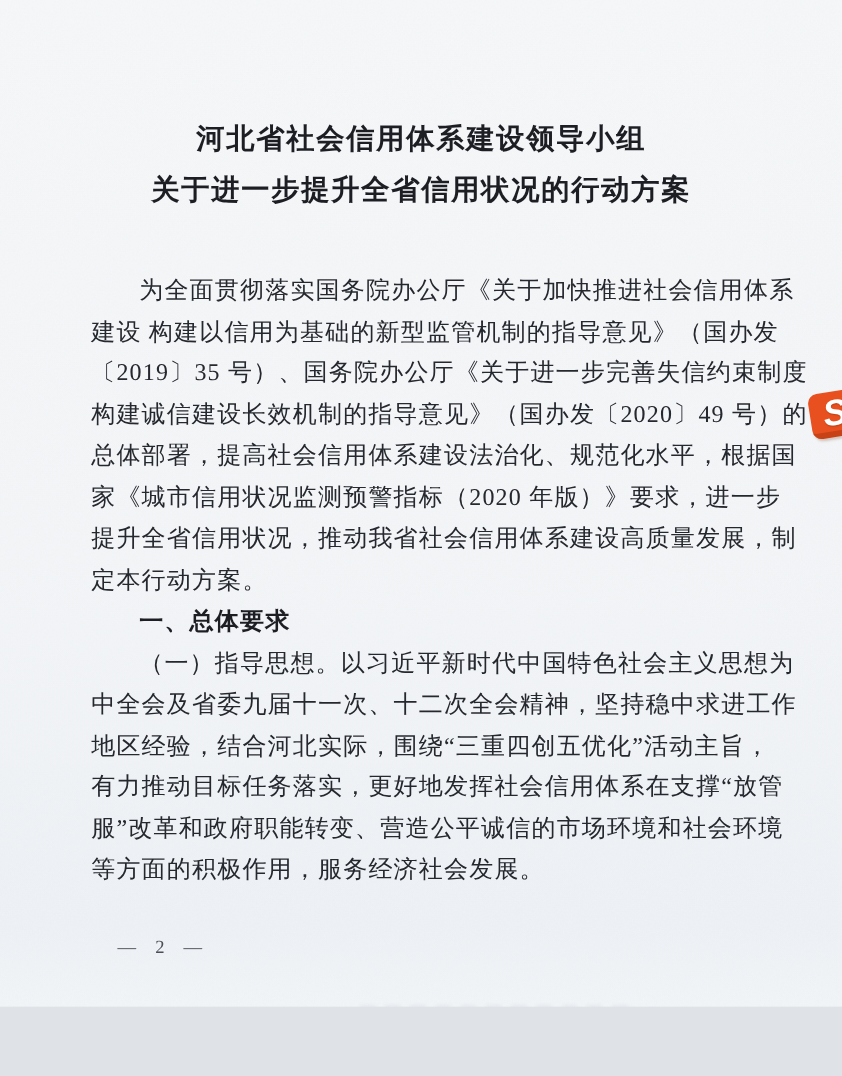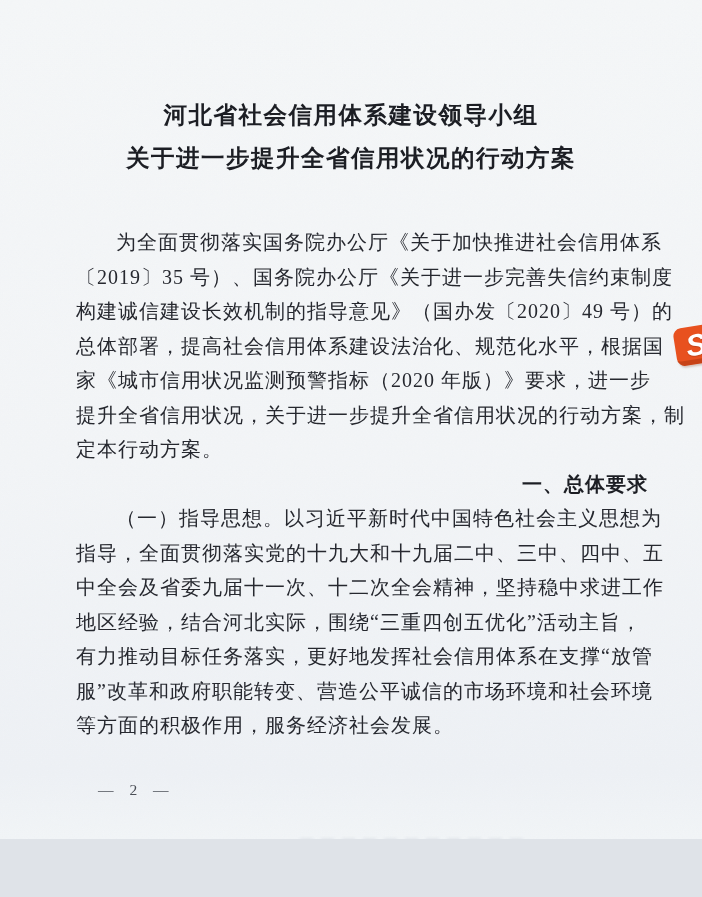--- a/index.html
+++ b/index.html
@@ -54,21 +54,20 @@
 
   .section-heading {
     font-family: "Liberation Sans", sans-serif;
     font-weight: 700;
     font-size: 20px;
     line-height: 34.5px;
     text-indent: 2em;
     letter-spacing: 1px;
     color: #1c1e24;
     white-space: nowrap;
-    text-align: right;
   }
 
   .page-number {
     position: absolute;
     left: 98px;
     top: 781px;
     font-family: "Liberation Serif", serif;
     font-size: 15.5px;
     letter-spacing: 2px;
     word-spacing: 8px;
@@ -126,31 +125,31 @@
   </svg>
 
   <h1 class="doc-title">
     <div>河北省社会信用体系建设领导小组</div>
     <div>关于进一步提升全省信用状况的行动方案</div>
   </h1>
 
   <div class="doc-body">
     <div class="para">
         <div class="line indent">为全面贯彻落实国务院办公厅《关于加快推进社会信用体系</div>
+        <div class="line">建设 构建以信用为基础的新型监管机制的指导意见》（国办发</div>
         <div class="line">〔2019〕35 号）、国务院办公厅《关于进一步完善失信约束制度</div>
         <div class="line">构建诚信建设长效机制的指导意见》（国办发〔2020〕49 号）的</div>
         <div class="line">总体部署，提高社会信用体系建设法治化、规范化水平，根据国</div>
         <div class="line">家《城市信用状况监测预警指标（2020 年版）》要求，进一步</div>
-        <div class="line">提升全省信用状况，关于进一步提升全省信用状况的行动方案，制</div>
+        <div class="line">提升全省信用状况，推动我省社会信用体系建设高质量发展，制</div>
         <div class="line">定本行动方案。</div>
       </div>
     <div class="section-heading">一、总体要求</div>
     <div class="para">
         <div class="line indent">（一）指导思想。以习近平新时代中国特色社会主义思想为</div>
-        <div class="line">指导，全面贯彻落实党的十九大和十九届二中、三中、四中、五</div>
         <div class="line">中全会及省委九届十一次、十二次全会精神，坚持稳中求进工作</div>
         <div class="line">地区经验，结合河北实际，围绕“三重四创五优化”活动主旨，</div>
         <div class="line">有力推动目标任务落实，更好地发挥社会信用体系在支撑“放管</div>
         <div class="line">服”改革和政府职能转变、营造公平诚信的市场环境和社会环境</div>
         <div class="line">等方面的积极作用，服务经济社会发展。</div>
       </div>
   </div>
 
   <div class="page-number">— 2 —</div>
 

